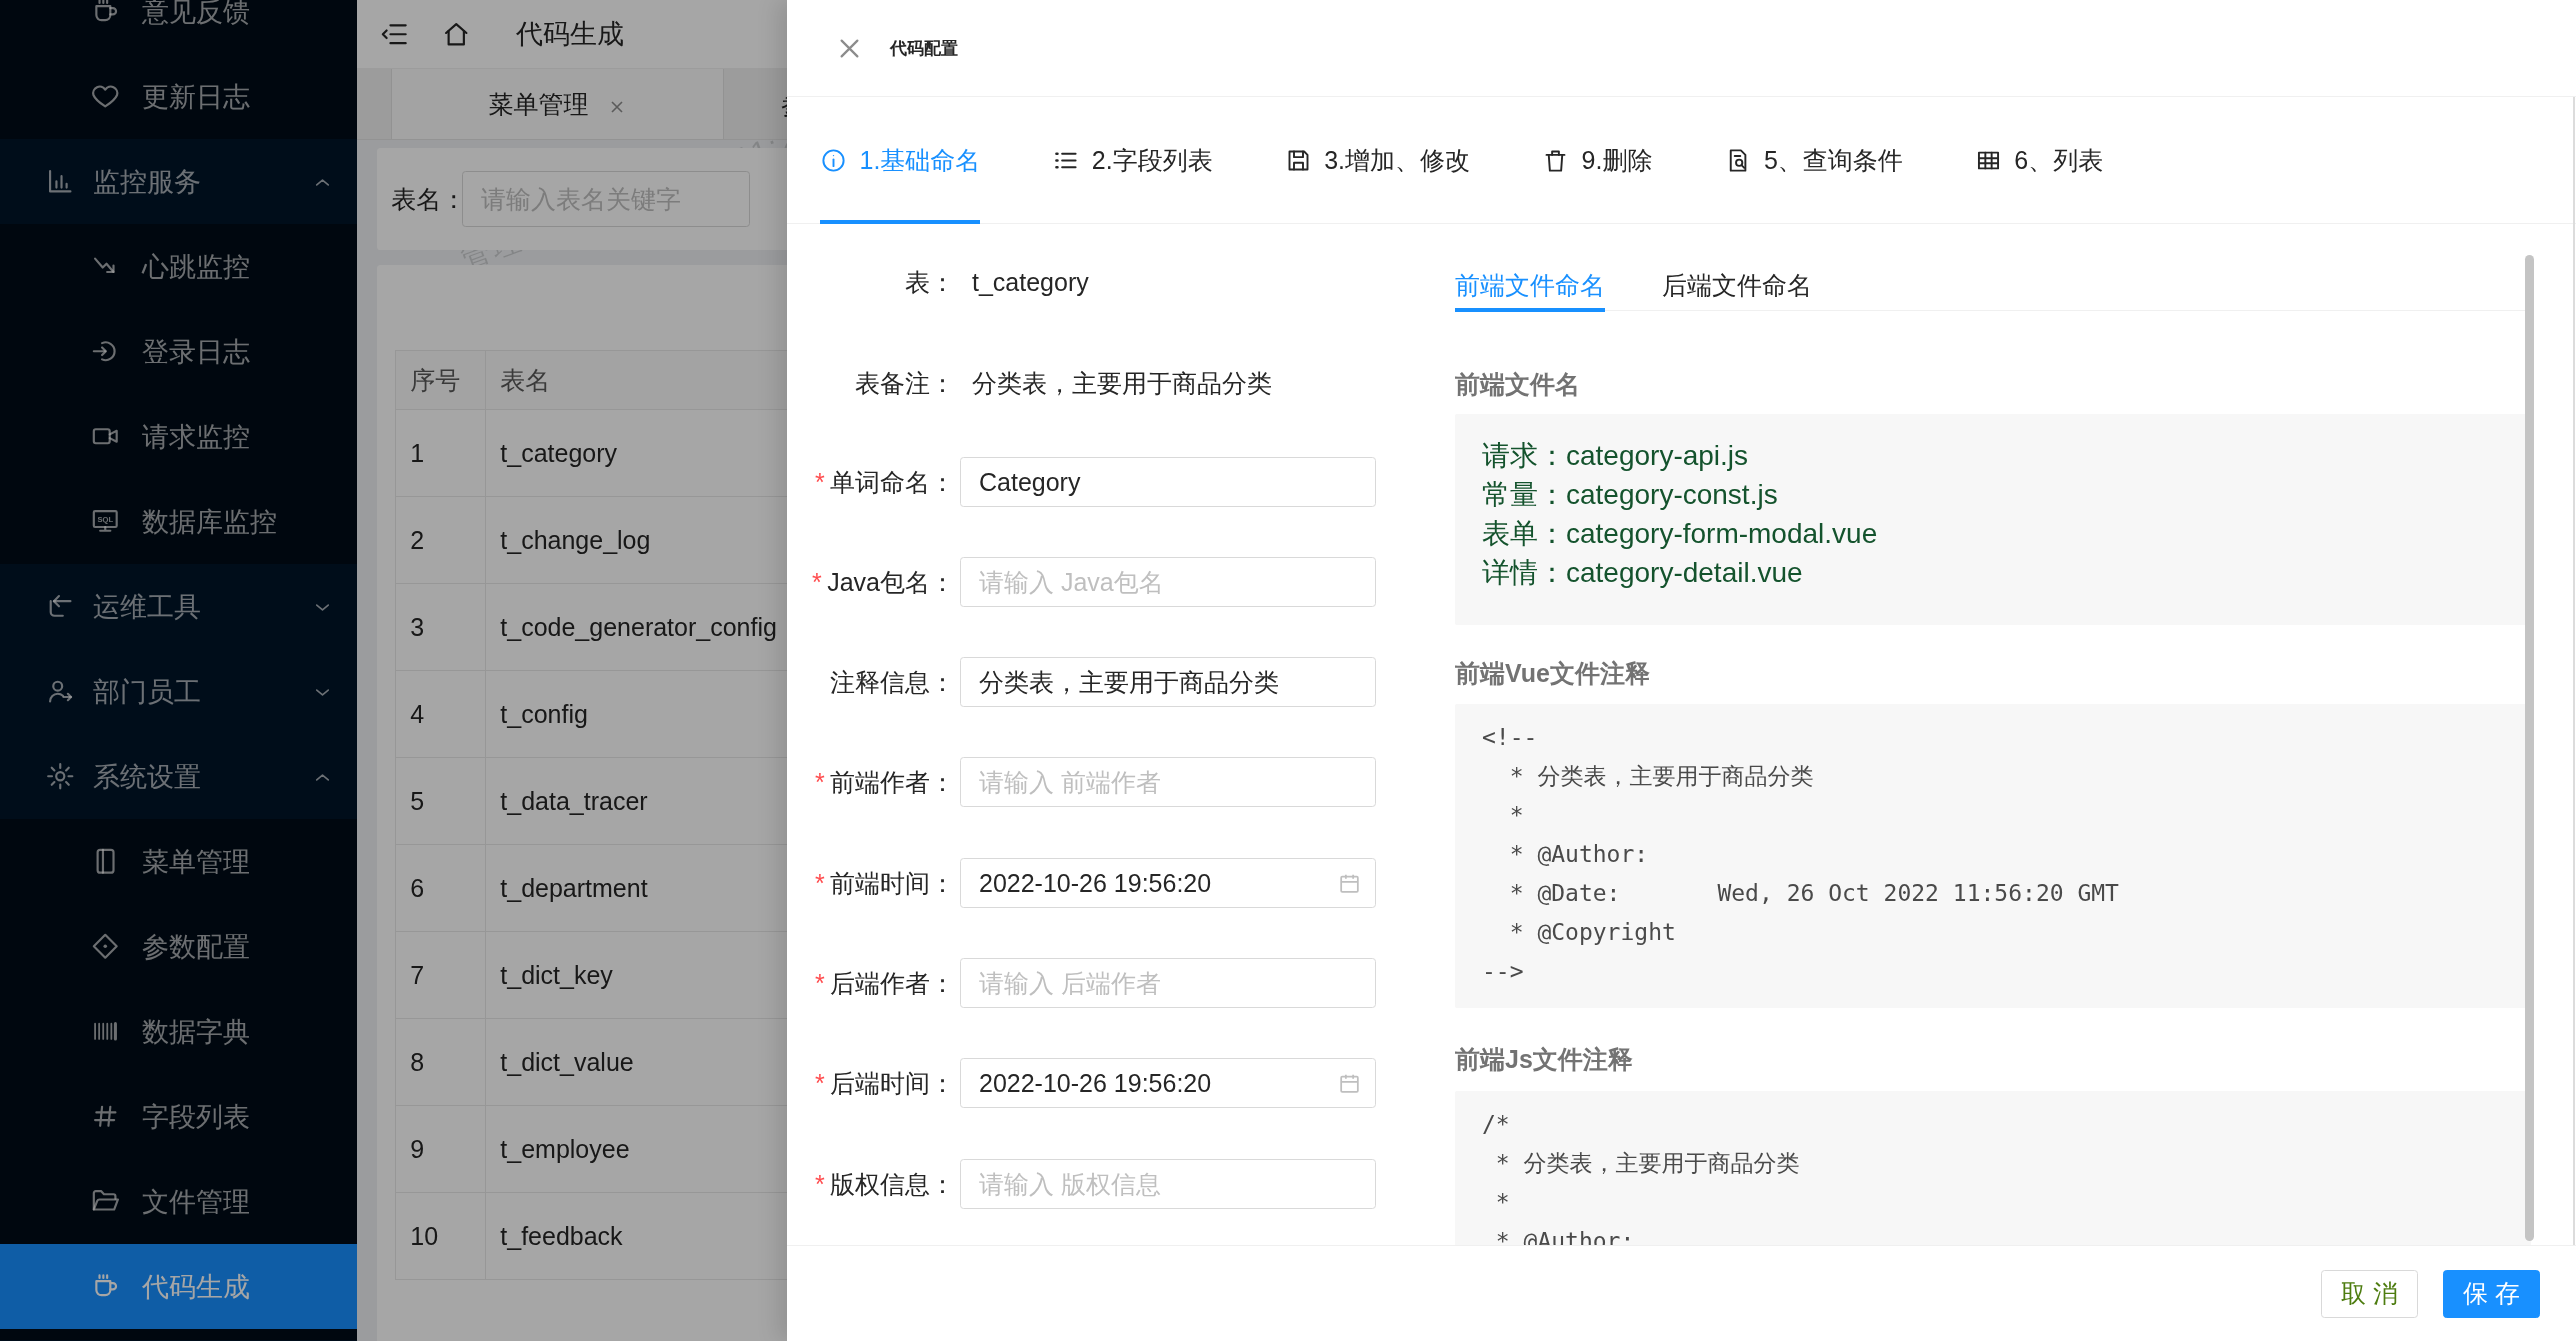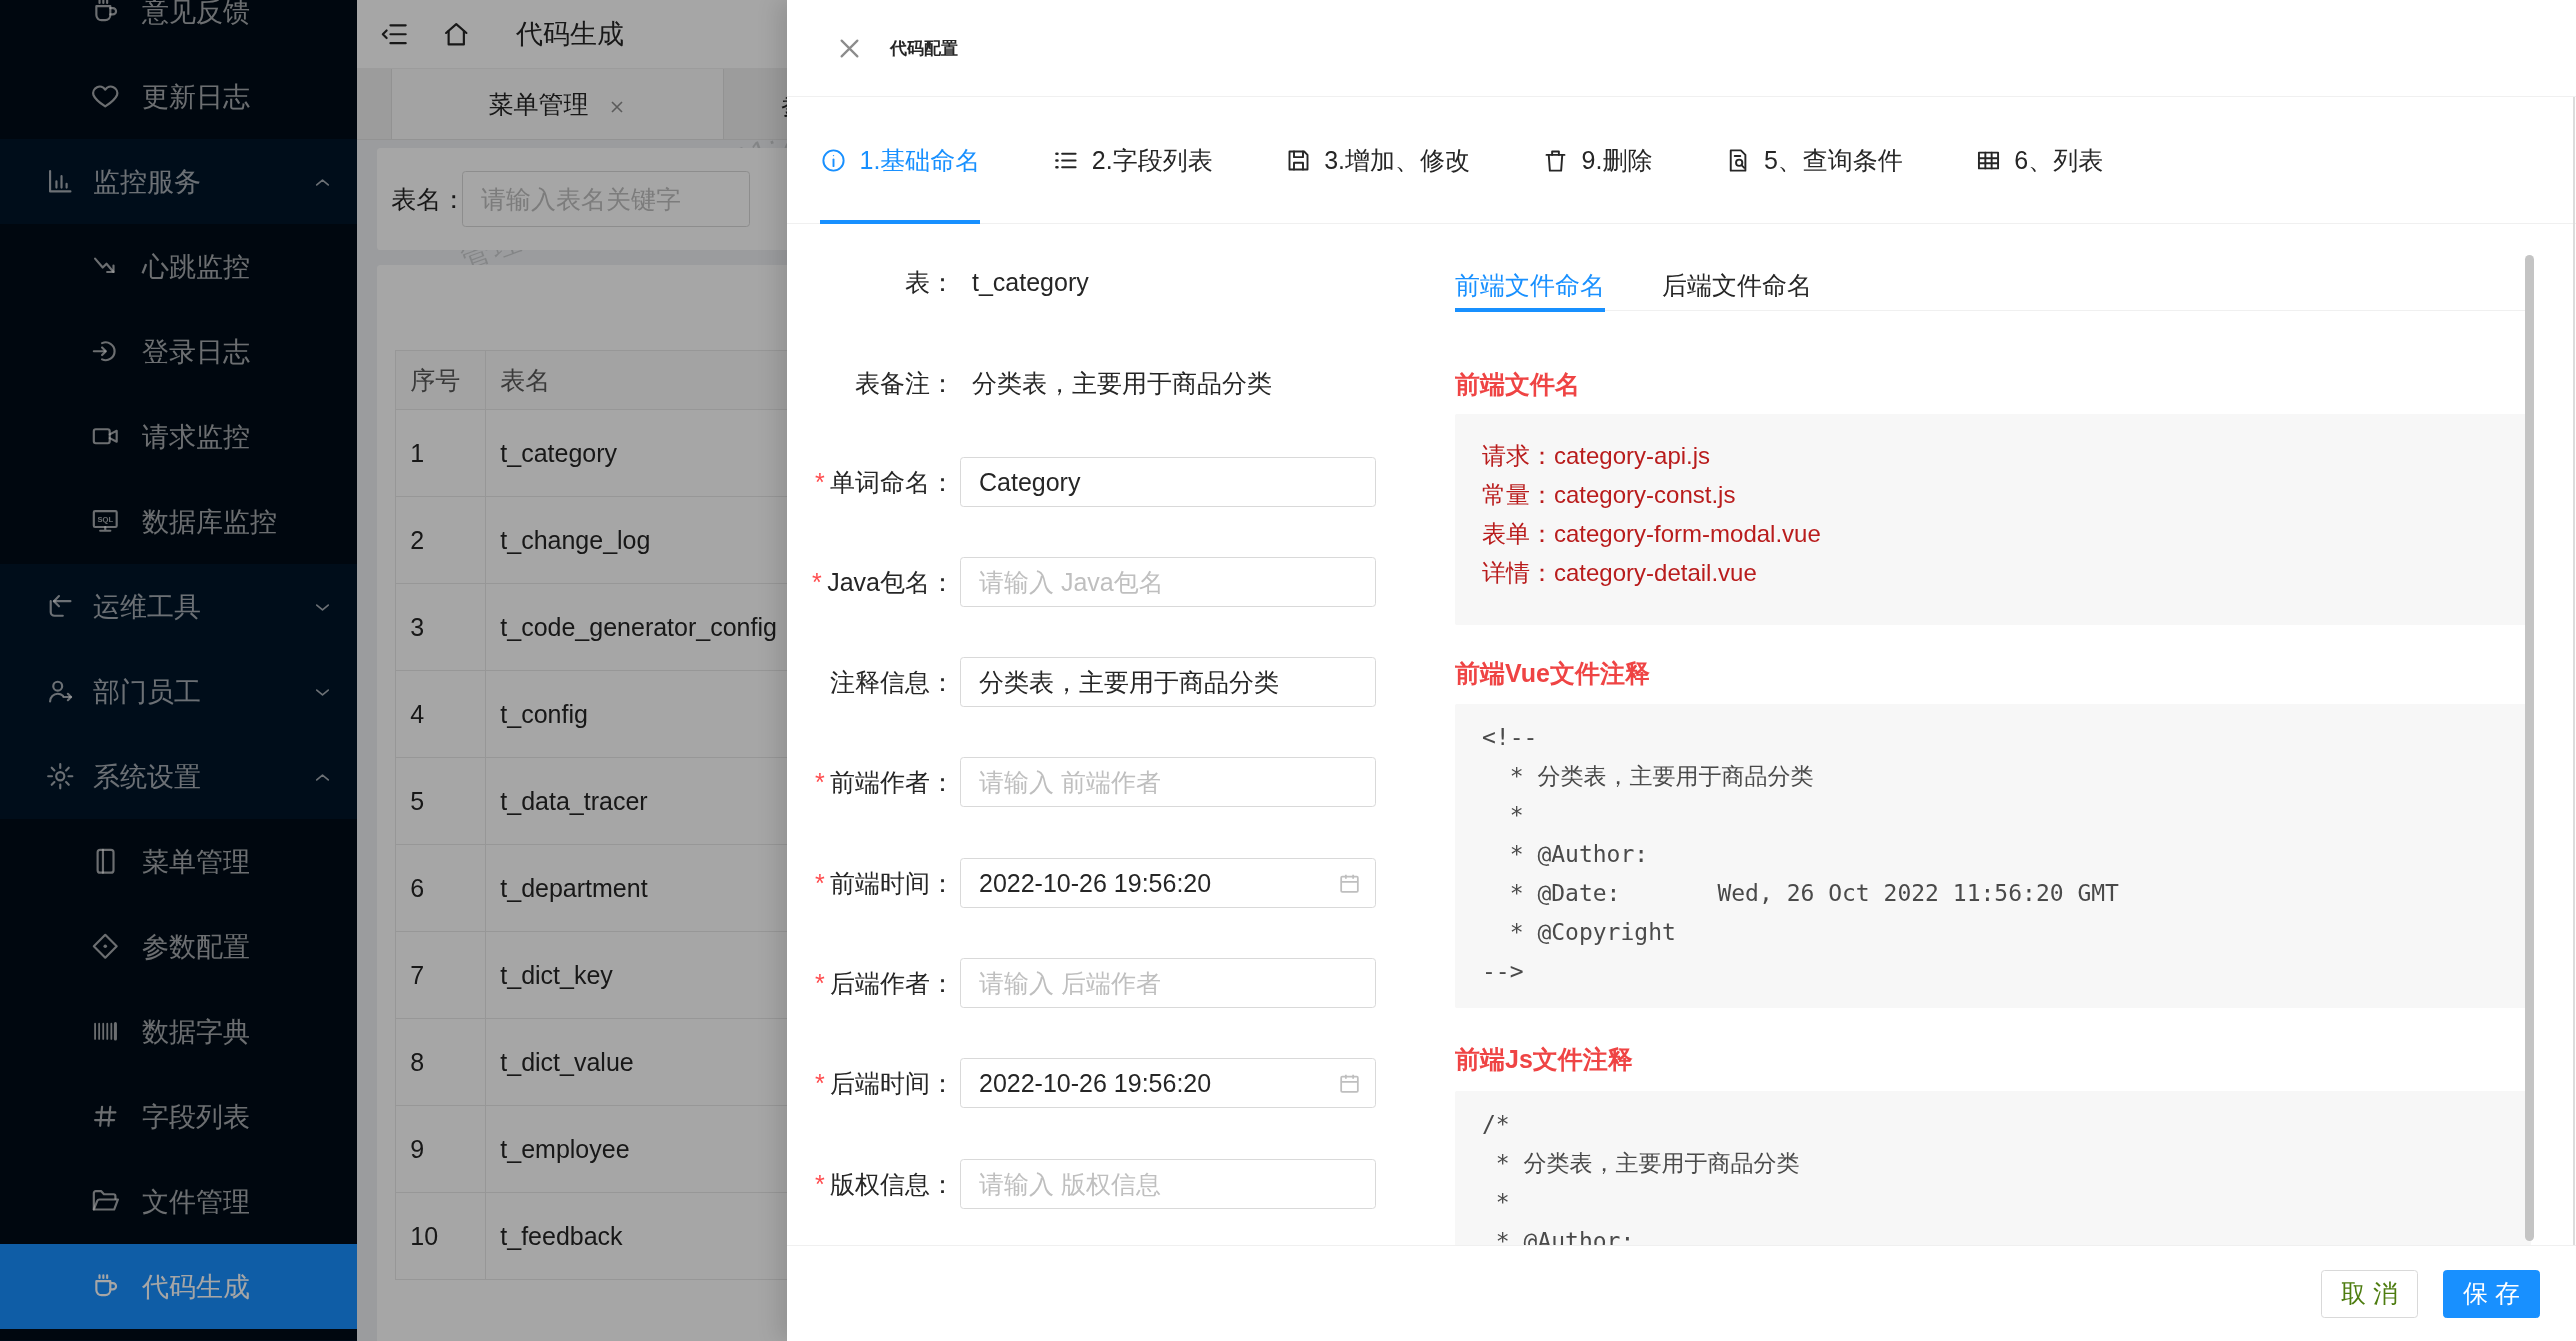--- a/index.html
+++ b/index.html
@@ -101,26 +101,26 @@
 
   
   .panel { position:absolute; left:668px; top:0; width:1076px; height:100%; }
   .ptabs { position:absolute; top:36px; left:0; width:100%; height:50px;
     border-bottom:1.8px solid #f0f0f0; display:flex; gap:57px; }
   .ptab { font-size:25px; color:#262626; display:flex; align-items:center;
     position:relative; cursor:pointer; }
   .ptab.active { color:#1890ff; }
   .ptab.active::after { content:''; position:absolute; bottom:-1.8px; left:0; right:0;
     height:3.6px; background:#1890ff; }
-  .sec-title { position:absolute; left:0; font-size:25px; font-weight:700; color:#ef4444; }
+  .sec-title { position:absolute; left:0; font-size:25px; font-weight:700; color:#737373; }
   .gbox { position:absolute; left:0; width:100%; background:#f7f7f7; border-radius:1.8px; }
   .box1 { top:189px; height:211px; padding:21.5px 27px; }
   .box2 { top:479px; height:304px; padding:14.3px 27px; }
   .box3 { top:866px; height:155px; padding:14.3px 27px; overflow:hidden; }
-  .file-line { font-size:24px; line-height:39px; color:#b91c1c; white-space:nowrap; }
+  .file-line { font-size:28px; line-height:39px; color:#14532d; white-space:nowrap; }
   .gbox pre { font-family:"DejaVu Sans Mono", monospace; font-size:23px;
     line-height:39px; color:#4a4a4a; white-space:pre; }
 
   
   .drawer-footer { position:absolute; left:0; right:0; bottom:0; height:96px;
     border-top:0.9px solid #f0f0f0; display:flex; align-items:center;
     justify-content:flex-end; padding-right:36px; gap:25px; background:#fff; }
   .btn { min-width:97px; height:48px; border-radius:3.6px; font-size:25px;
     display:flex; align-items:center; justify-content:center; cursor:pointer;
     white-space:nowrap; }

